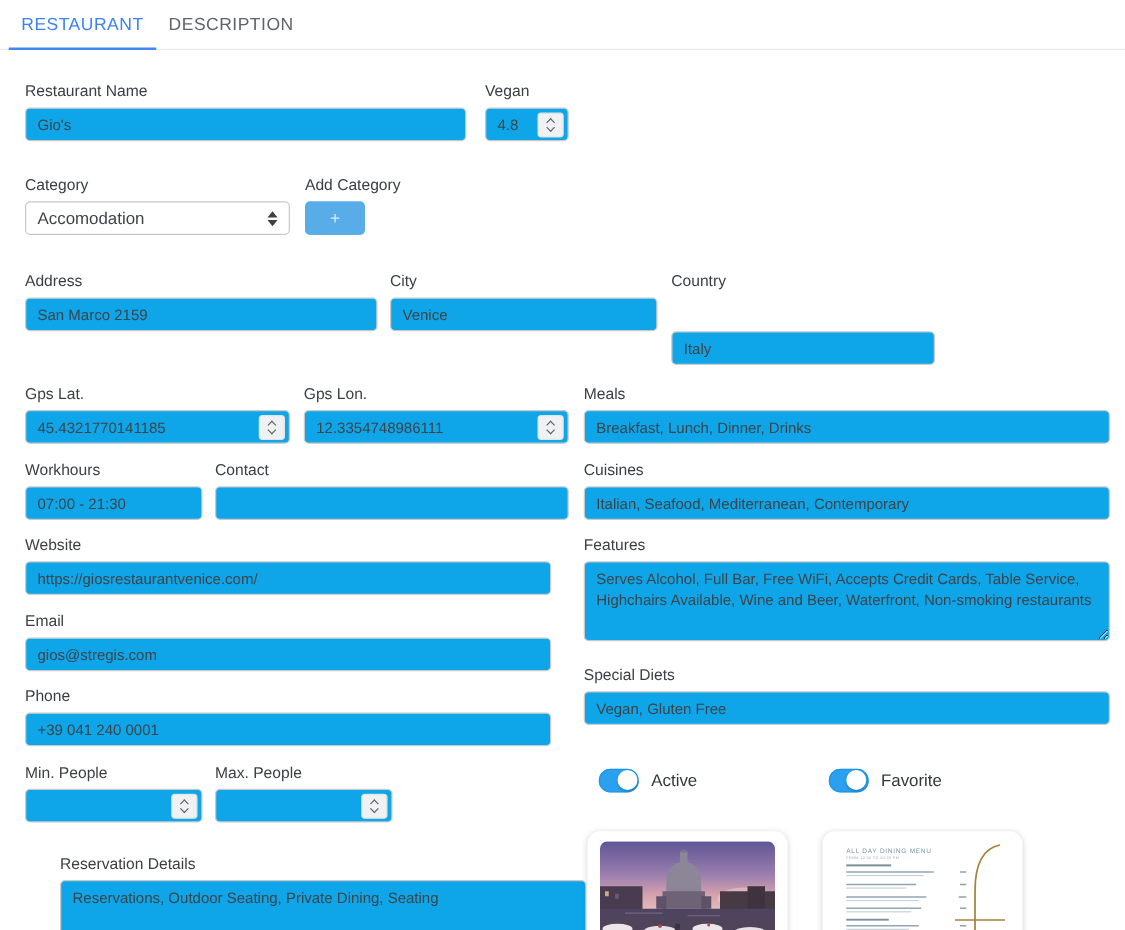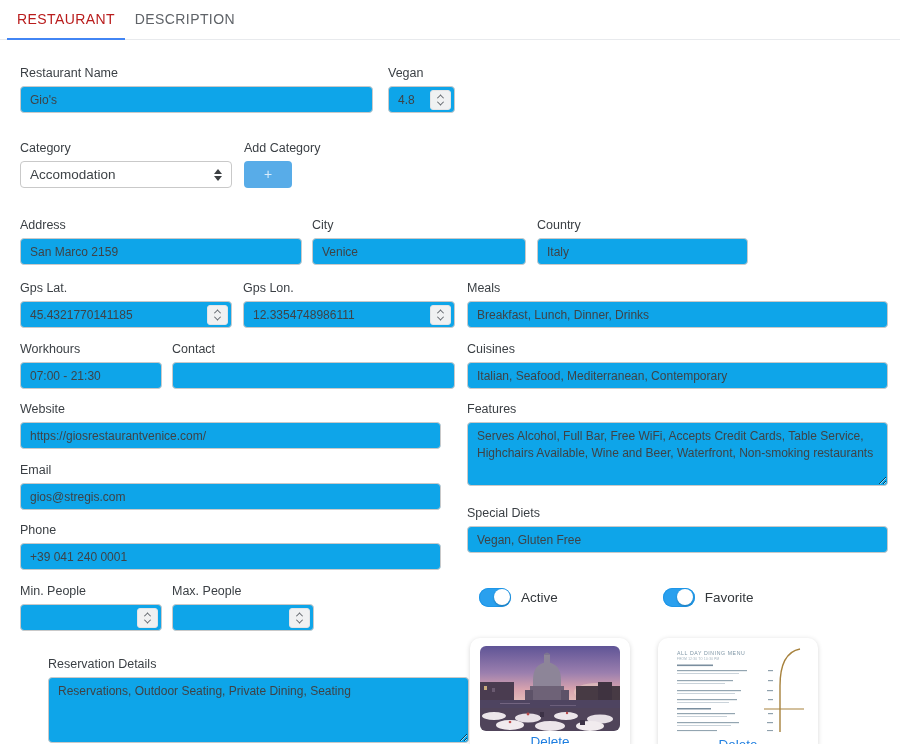--- a/index.html
+++ b/index.html
@@ -9,21 +9,21 @@
     font-family:"Liberation Sans", sans-serif;
     color:#3c4043; overflow:hidden; position:relative;
   }
   
   .tabbar { display:flex; align-items:flex-end; height:40px; border-bottom:1px solid #e8eaed; padding-left:7px; }
   .tab {
     font-size:14px; letter-spacing:.4px; font-weight:500;
     padding:10px 10px 11px 10px; color:#5f6368; cursor:pointer;
     border-bottom:2px solid transparent; margin-bottom:-1px;
   }
-  .tab.active { color:#b91c1c; border-bottom-color:#4285f4; }
+  .tab.active { color:#3b82f6; border-bottom-color:#4285f4; }
 
   
   .form { padding:26px 12px 0 20px; }
   .row { display:flex; gap:11px; }
   .group { display:flex; flex-direction:column; }
   .label { font-size:12.5px; color:#3a3f44; margin-bottom:5px; line-height:15px; white-space:nowrap; }
   .inp {
     height:27px; border:1px solid #c9c9c9; border-radius:4px;
     padding:0 9px; font-size:12px; color:#3e4347;
     font-family:"Liberation Sans", sans-serif; background:#0ea5e9; width:100%;
@@ -134,21 +134,21 @@
 
   <div class="row mt30">
     <div class="group" style="width:282px;">
       <span class="label">Address</span>
       <input class="inp" type="text" value="San Marco 2159" style="">
     </div>
     <div class="group" style="width:214px; margin-left:-1px;">
       <span class="label">City</span>
       <input class="inp" type="text" value="Venice" style="">
     </div>
-    <div class="group" style="width:211px;">
+    <div class="group" style="width:211px;gap:27px;">
       <span class="label">Country</span>
       <input class="inp" type="text" value="Italy" style="">
     </div>
   </div>
 
   <div class="columns">
 
     <div class="col-left">
 
       <div class="row">

